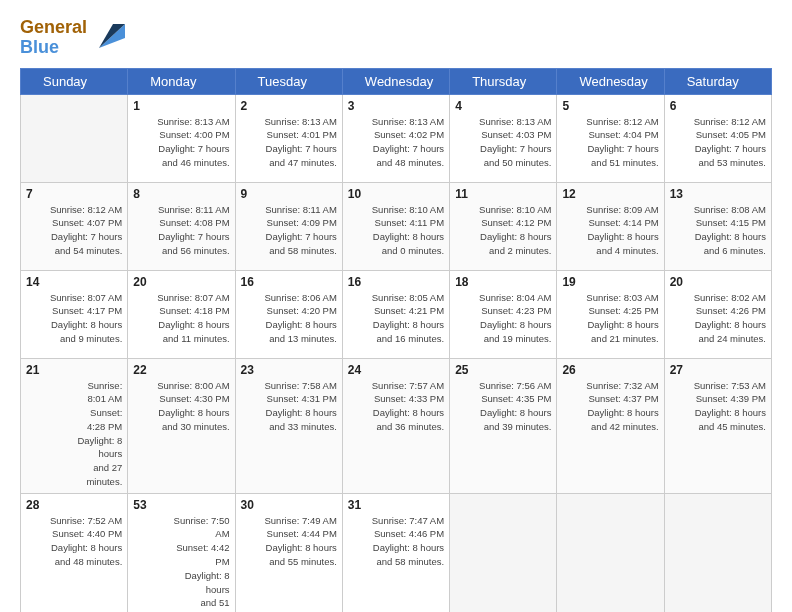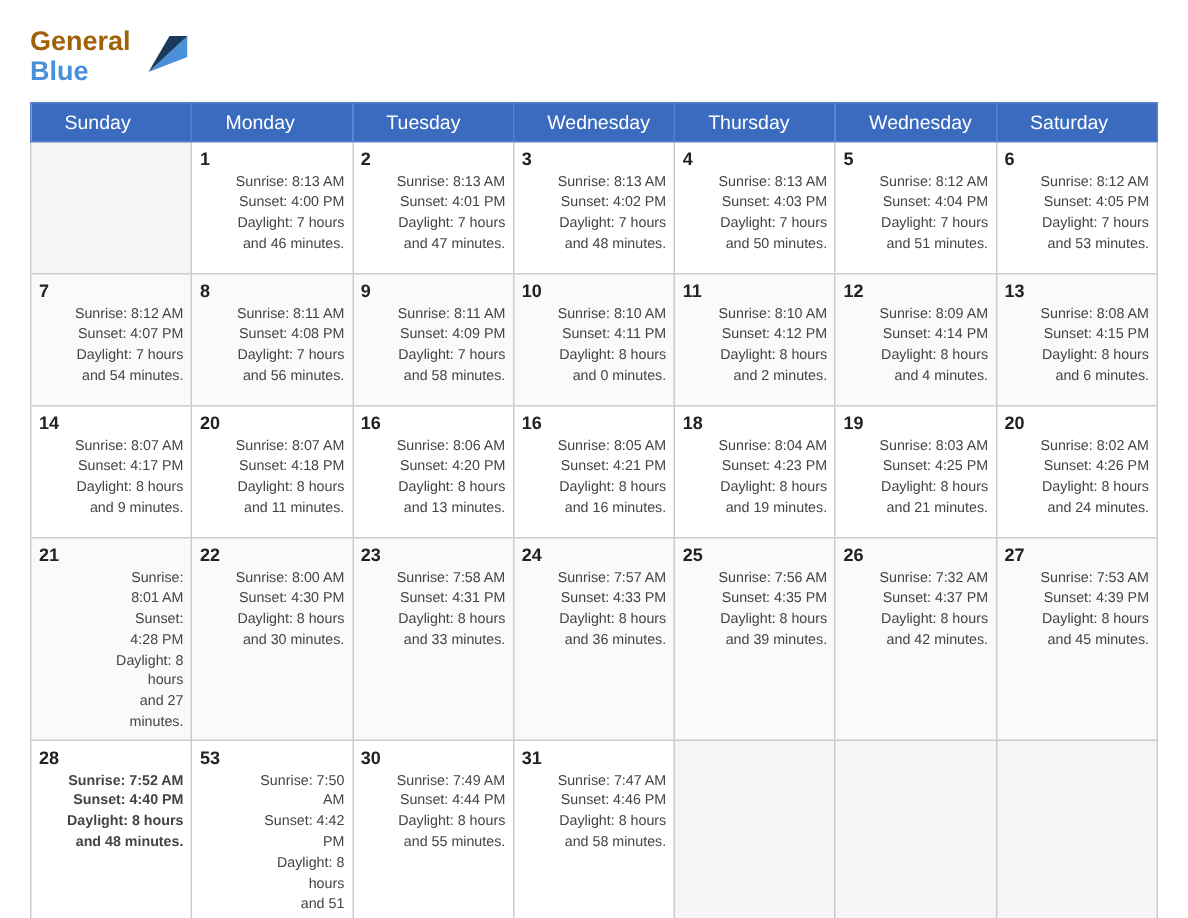--- a/index.html
+++ b/index.html
@@ -322,21 +322,21 @@
             <span class="day-num">27</span>
             <div class="cell-text" style="white-space: pre-line;">Sunrise: 7:53 AM
 Sunset: 4:39 PM
 Daylight: 8 hours
 and 45 minutes.</div>
           </td>
         </tr>
         <tr>
           <td>
             <span class="day-num">28</span>
-            <div class="cell-text" style="white-space: pre-line; font-weight: bold;">Sunrise: 7:52 AM
+            <div class="cell-text" style="white-space: pre-line;">Sunrise: 7:52 AM
 Sunset: 4:40 PM
 Daylight: 8 hours
 and 48 minutes.</div>
           </td>
           <td>
             <span class="day-num">53</span>
             <div class="cell-text" style="white-space: pre-line; margin-left: 29px;">Sunrise: 7:50 AM
 Sunset: 4:42 PM
 Daylight: 8 hours
 and 51 minutes.</div>

